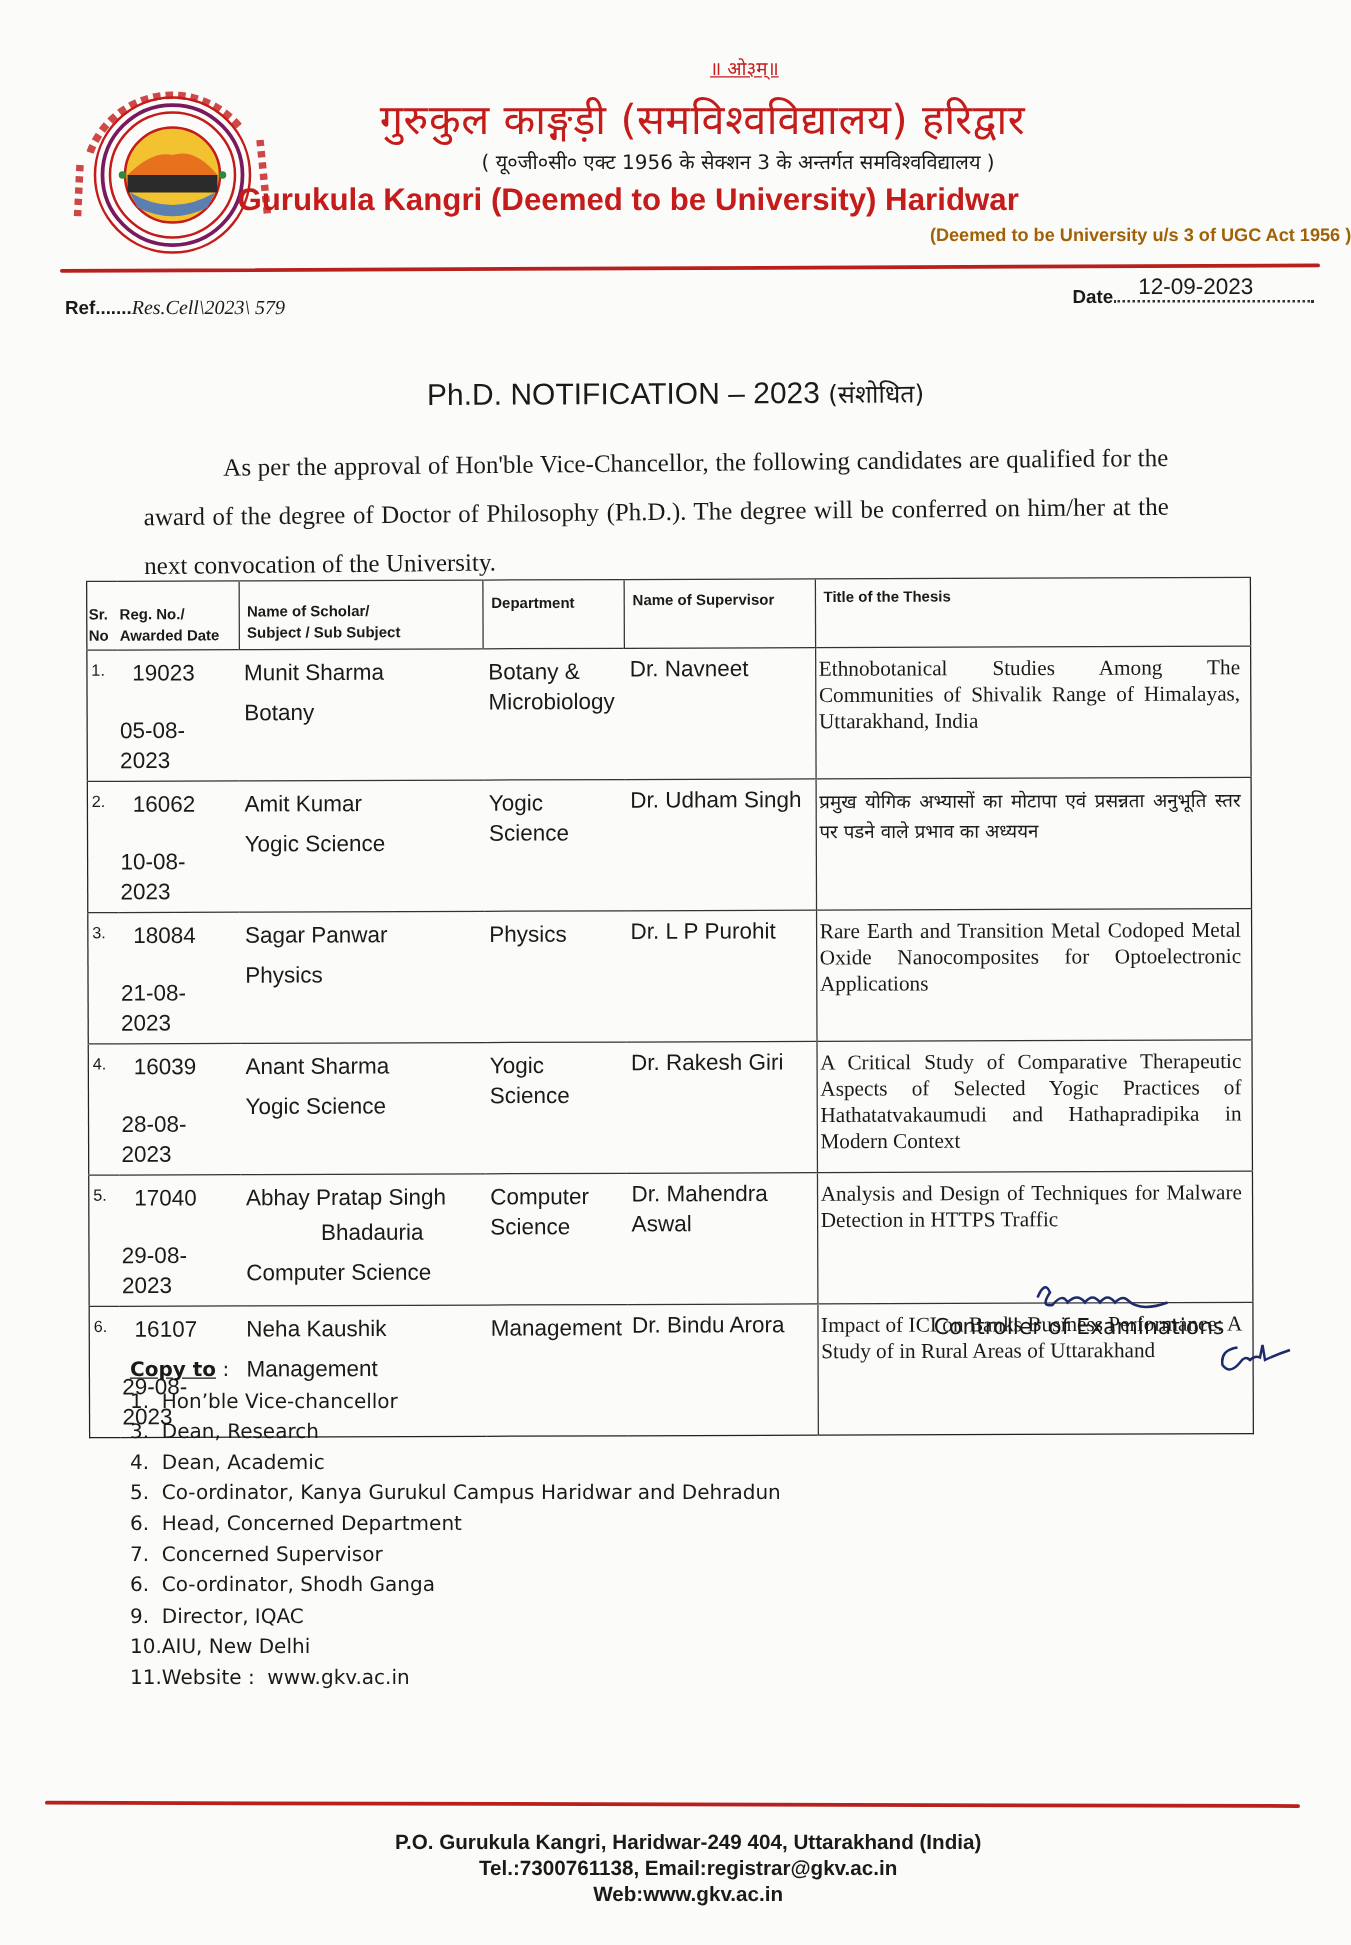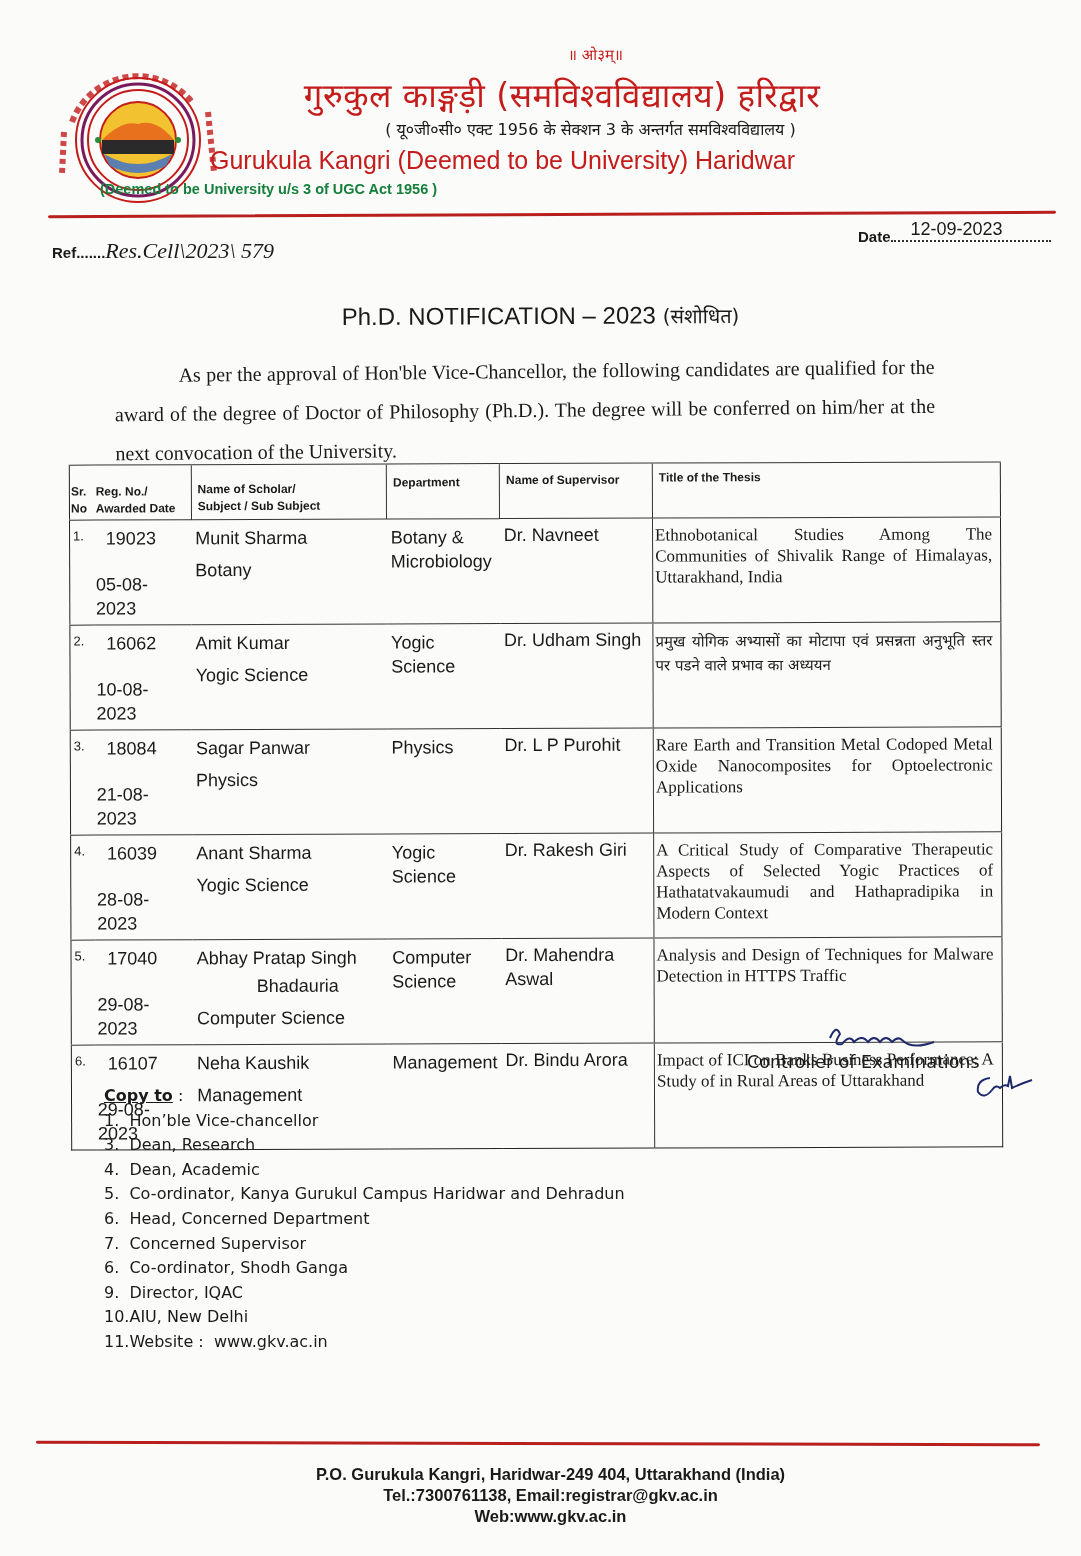--- a/index.html
+++ b/index.html
@@ -3,28 +3,28 @@
 <meta charset="utf-8">
 <style>
   html, body { margin: 0; padding: 0; }
   body {
     width: 1081px; height: 1556px; background: #fbfbf9; position: relative; overflow: hidden;
     font-family: "Liberation Sans", sans-serif; color: #1a1a1a;
   }
   .abs { position: absolute; }
   
   .logo { left: 42px; top: 62px; width: 196px; height: 150px; }
-  .om { left: 0; width: 1081px; top: 44px; text-align: center; font-size: 15px; color: #c41b1b; font-family: "DejaVu Sans", sans-serif; padding-left: 110px; box-sizing: border-box; }
+  .om { left: 0; width: 1081px; top: 44px; text-align: center; font-size: 15px; color: #c41b1b; font-family: "DejaVu Sans", sans-serif; padding-left: 110px; box-sizing: border-box; text-decoration: underline; }
   .hin-title { left: 0; width: 1024px; top: 72px; text-align: center; font-size: 33px; color: #c41b1b; font-family: "DejaVu Sans", sans-serif; padding-left: 100px; box-sizing: border-box; letter-spacing: 0.5px; }
   .hin-sub { left: 0; width: 1081px; top: 118px; text-align: center; font-size: 16px; color: #1a1a1a; font-family: "DejaVu Sans", sans-serif; padding-left: 100px; box-sizing: border-box; }
-  .eng-title { left: 0; width: 905px; top: 146px; text-align: center; font-size: 25px; font-weight: normal; color: #c41b1b; padding-left: 100px; box-sizing: border-box; }
-  .eng-sub { left: 0; width: 1081px; top: 181px; text-align: left; font-size: 14.5px; font-weight: bold; color: #15803d; padding-left: 100px; box-sizing: border-box; }
+  .eng-title { left: 0; width: 905px; top: 146px; text-align: center; font-size: 25px; font-weight: bold; color: #c41b1b; padding-left: 100px; box-sizing: border-box; }
+  .eng-sub { left: 0; width: 1081px; top: 181px; text-align: right; font-size: 14.5px; font-weight: bold; color: #a16207; padding-left: 100px; box-sizing: border-box; }
   .rule-top { left: 48px; top: 213px; width: 1008px; height: 3px; background: #b8201e; transform: rotate(-0.25deg); border-radius: 2px; }
   .ref { left: 52px; top: 238px; font-size: 15px; font-weight: bold; }
-  .ref .hand { font-family: "Liberation Serif", serif; font-weight: normal; font-size: 22px; font-style: italic; }
+  .ref .hand { font-family: "Liberation Serif", serif; font-weight: normal; font-size: 16px; font-style: italic; }
   .date { left: 858px; top: 226px; font-size: 15px; font-weight: bold; }
   .date .dots { display: inline-block; width: 160px; border-bottom: 2px dotted #333; position: relative; height: 14px; vertical-align: baseline; }
   .date .dval { position: absolute; left: 20px; bottom: 0px; font-weight: normal; font-size: 18px; font-family: "Liberation Sans", sans-serif; }
   .notif-title { left: 0; width: 1081px; top: 302px; text-align: center; font-size: 24px; font-family: "Liberation Sans", sans-serif; transform: rotate(-0.3deg); }
   .notif-title .hi { font-family: "DejaVu Sans", sans-serif; font-size: 20px; }
   .para { left: 115px; top: 352px; width: 820px; font-family: "Liberation Serif", serif; font-size: 20px; line-height: 39px; text-align: justify; transform: rotate(-0.6deg); }
   .para .indent { display: inline-block; width: 64px; }
 
   
   .tbl { left: 70px; top: 463px; width: 932px; border: 1.5px solid #222; border-collapse: collapse; transform: rotate(-0.2deg); }

